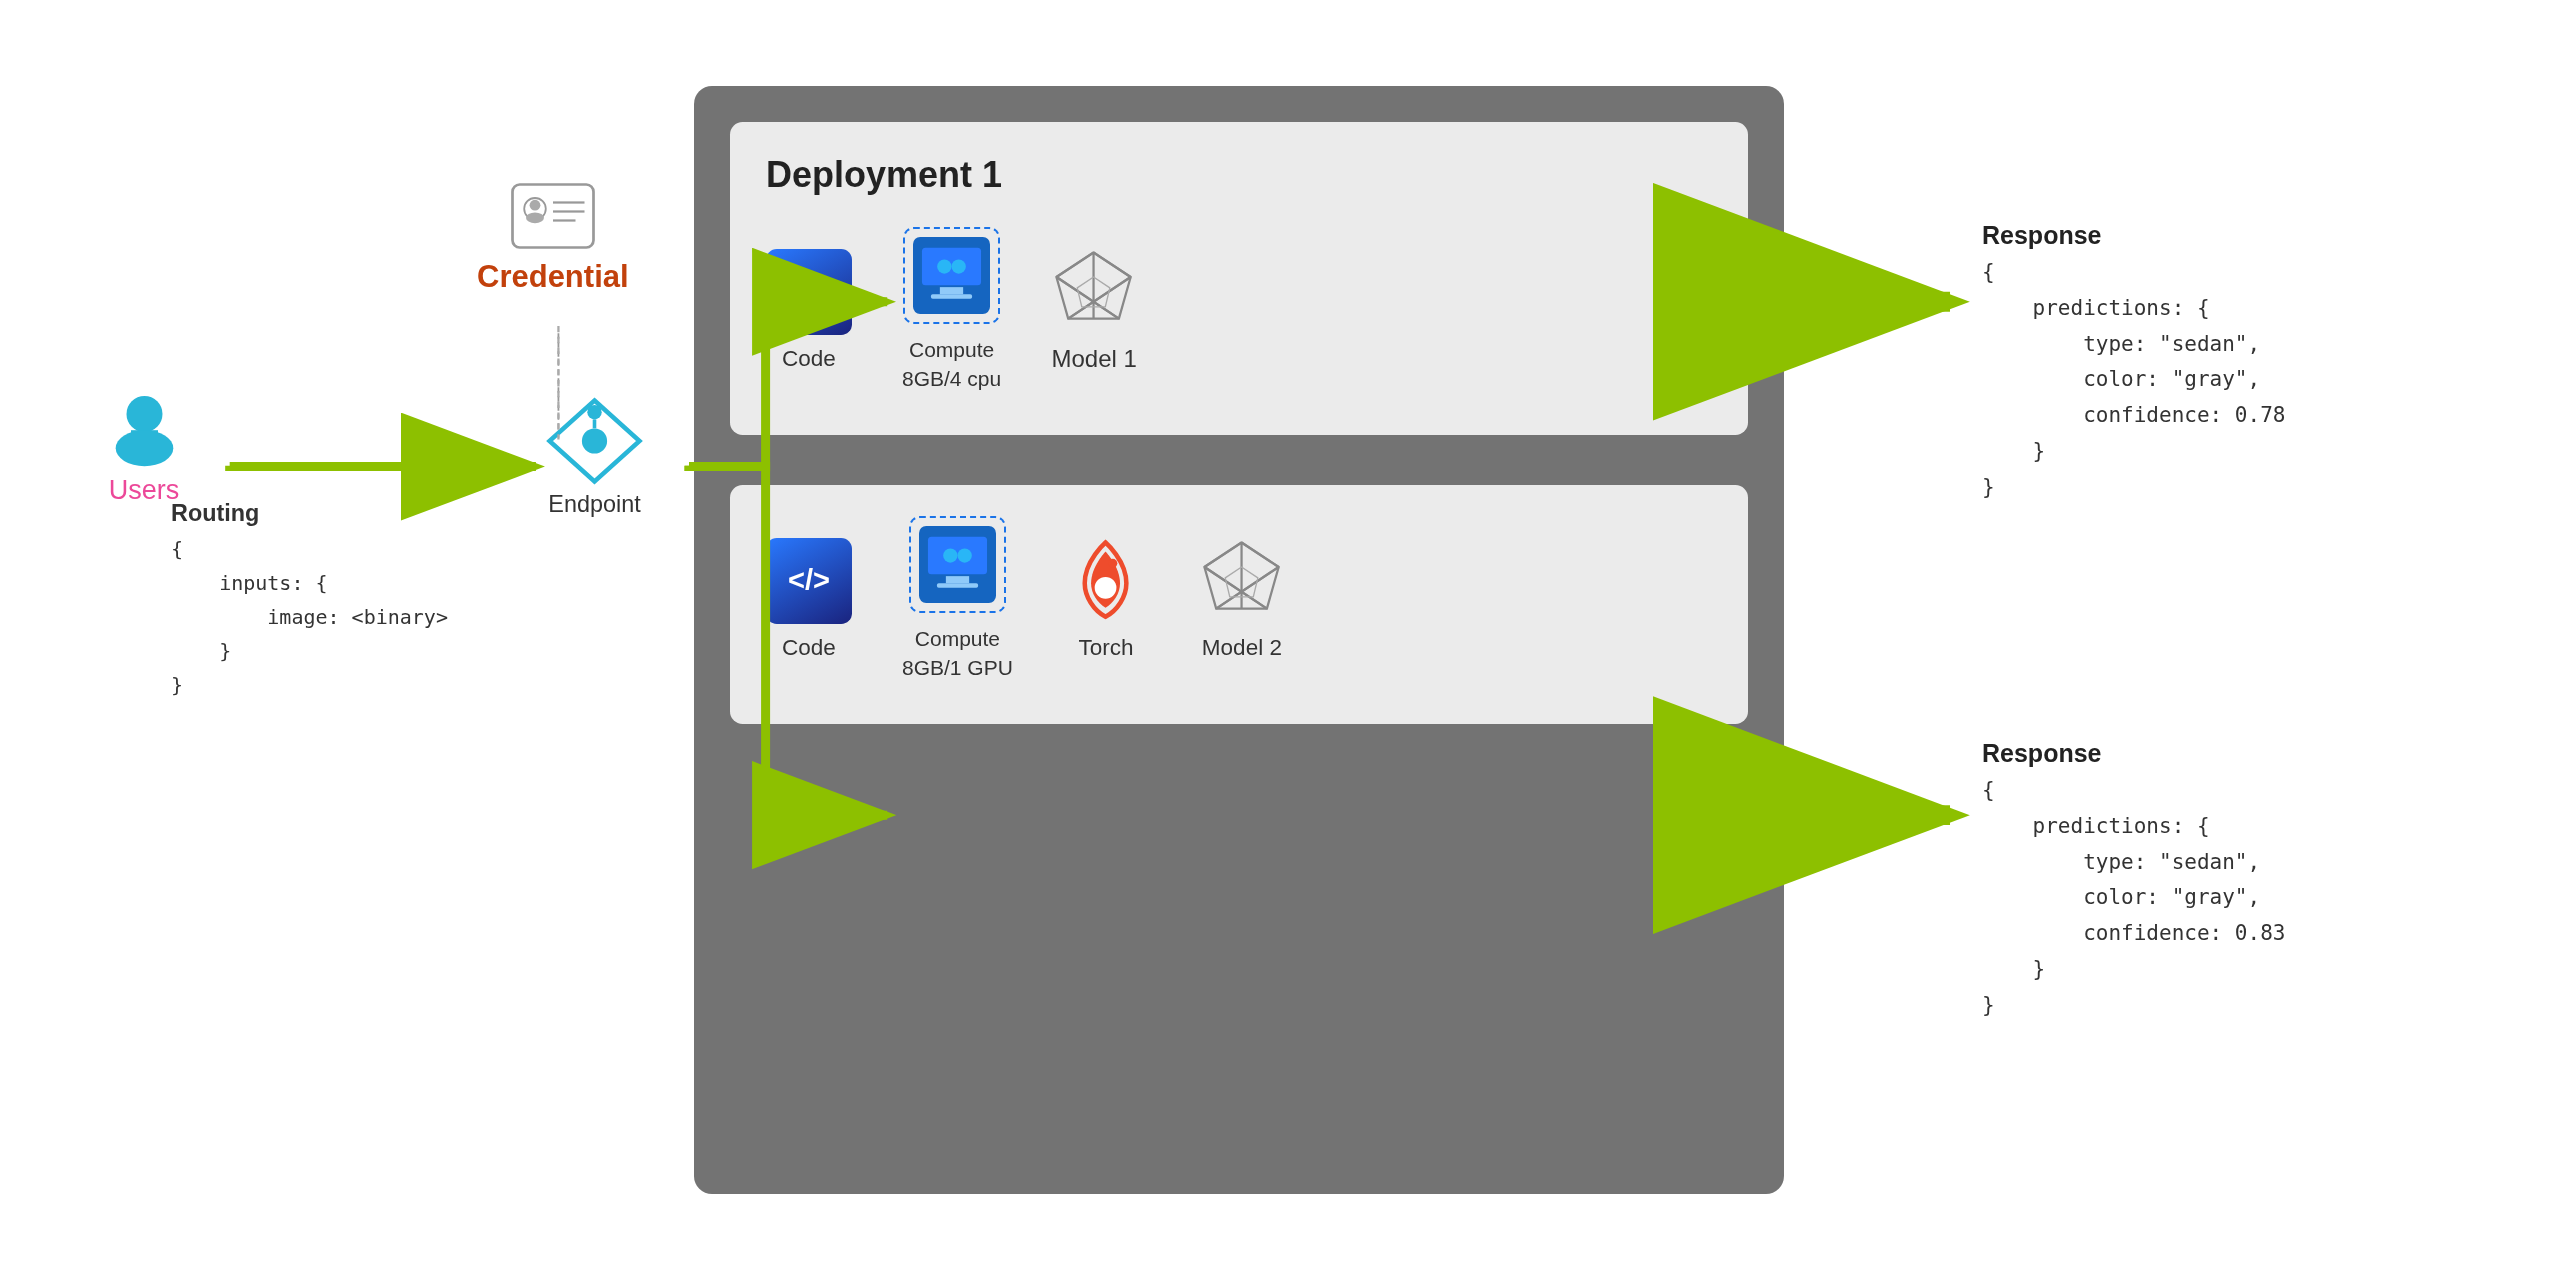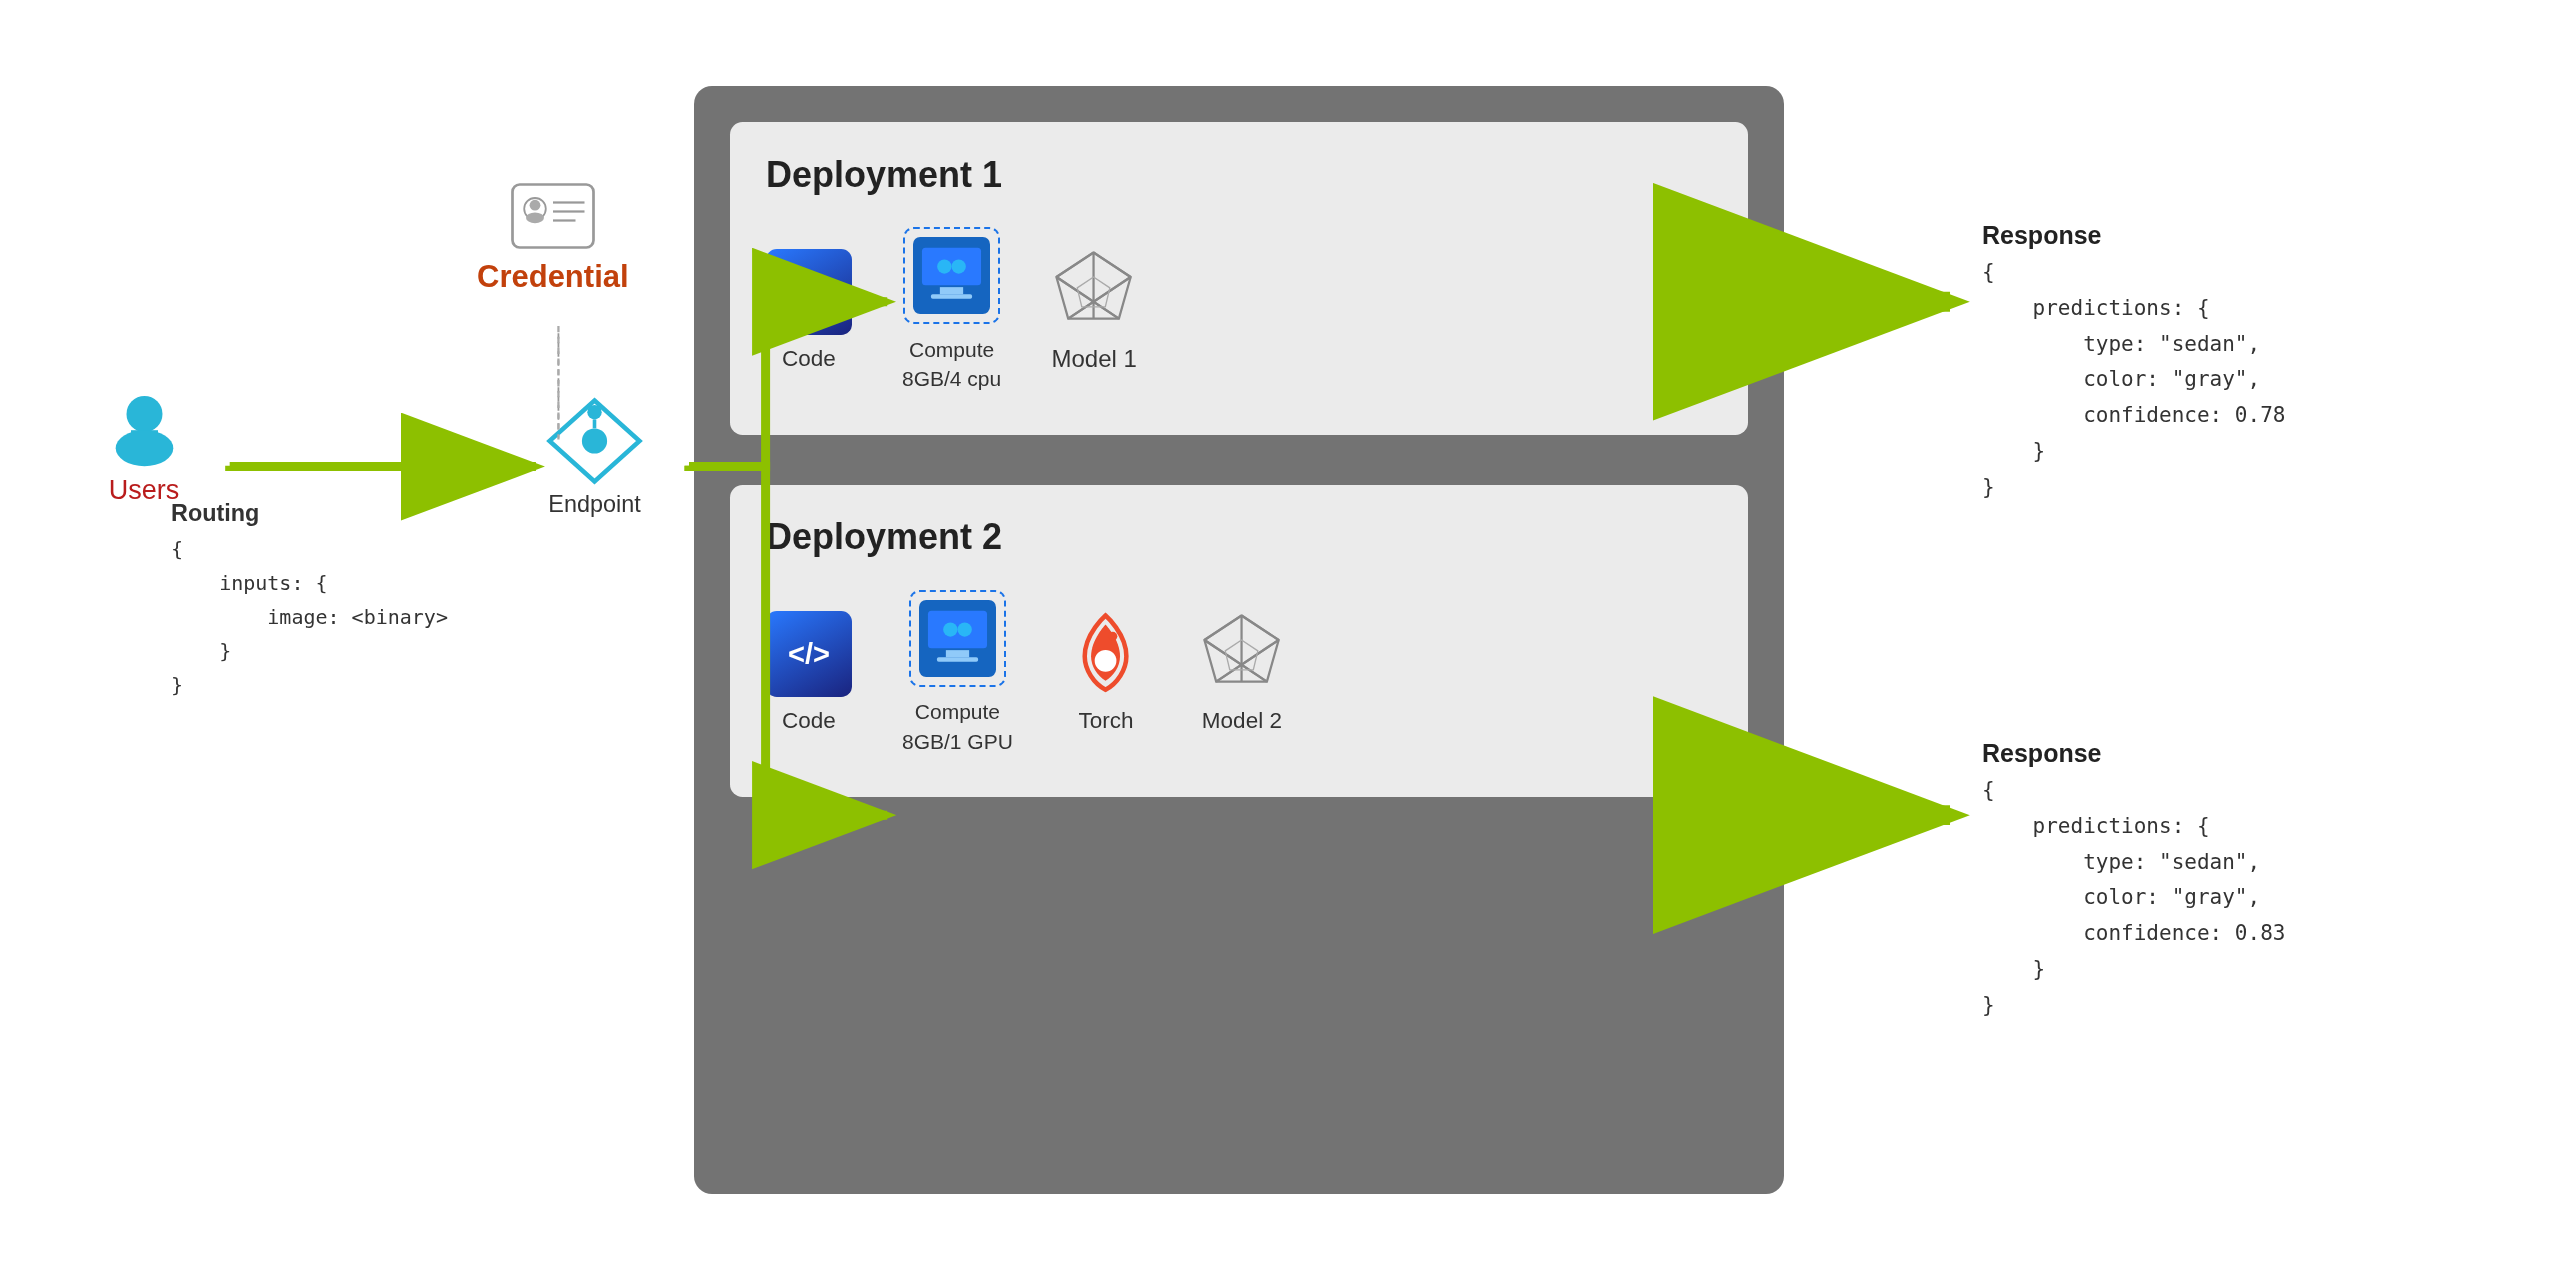--- a/index.html
+++ b/index.html
@@ -25,21 +25,21 @@
       left: 54px;
       top: 342px;
       display: flex;
       flex-direction: column;
       align-items: center;
       width: 144px;
     }
 
     .users-label {
       font-size: 27px;
-      color: #b91c1c;
+      color: #ec4899;
       margin-top: 7.2px;
     }
 
     
     .request-box {
       position: absolute;
       left: 162px;
       top: 387px;
       font-size: 21.6px;
       color: #333;
@@ -198,21 +198,20 @@
               <polygon points="47,32 65,44 60,65 34,65 29,44" fill="none" stroke="#aaa" stroke-width="1.5"></polygon>
             </g>
           </svg>
           <span style="font-size:24px;color:#333;">Model 1</span>
         </div>
 
       </div>
     </div>
 
     <div style="background:#ebebeb;border-radius:12.6px;padding:31.5px 36px 41px 36px;">
-      <div style="font-weight:bold;font-size:36px;color:#222;margin-bottom:31.5px;">Deployment 2</div>
       <div style="display:flex;align-items:center;gap:50px;">
 
         <div style="display:flex;flex-direction:column;align-items:center;gap:10.8px;">
           <div style="width:86px;height:86px;background:linear-gradient(150deg,#2979ff,#1a237e);border-radius:10.8px;display:flex;align-items:center;justify-content:center;color:white;font-size:29px;font-weight:bold;">&lt;/&gt;</div>
           <span style="font-size:22.5px;color:#333;">Code</span>
         </div>
 
         <div style="display:flex;flex-direction:column;align-items:center;gap:10.8px;">
           <div style="width:97px;height:97px;border:2.7px dashed #1a73e8;border-radius:10.8px;display:flex;align-items:center;justify-content:center;">
             <svg width="77" height="77" viewBox="0 0 86 86">

